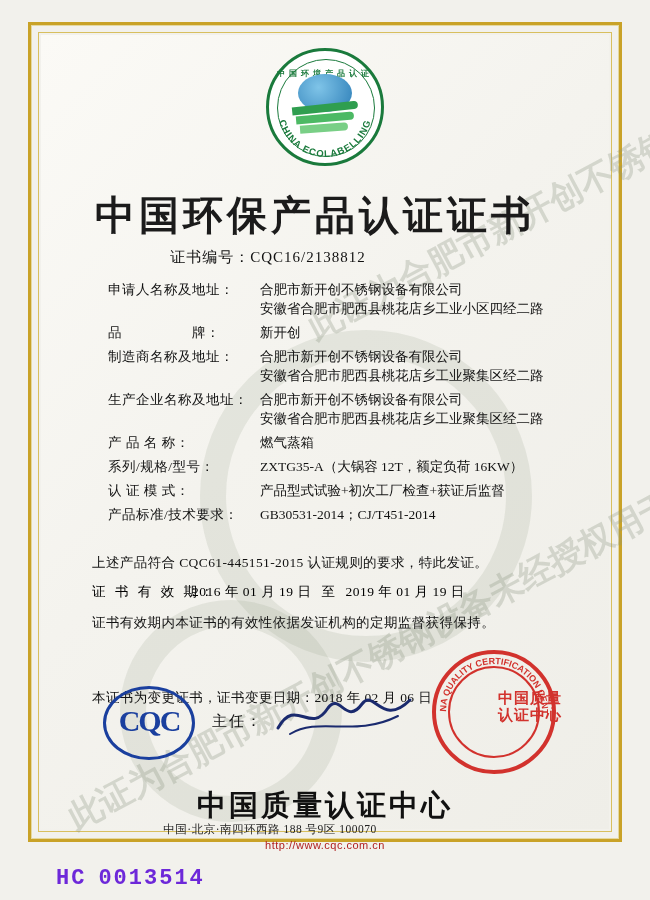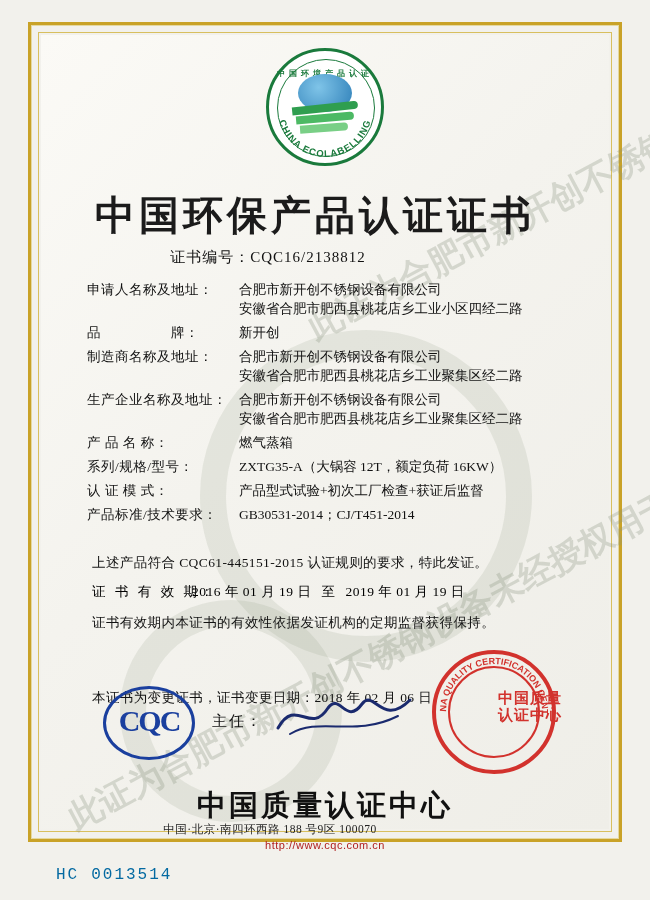--- a/index.html
+++ b/index.html
@@ -95,21 +95,21 @@
     font-size:40px;font-weight:bold;color:#1b1b1b;letter-spacing:4px;
     font-family:"Liberation Serif", serif;
   }
   .certno{
     position:absolute;left:0;top:248px;width:536px;text-align:center;
     font-size:15px;color:#111;letter-spacing:1px;
   }
 
   
   .fields{
-    position:absolute;left:87px;top:280px;width:480px;
+    position:absolute;left:108px;top:280px;width:480px;
   }
   .row{
     display:flex;align-items:flex-start;margin-bottom:5px;
     font-size:13.5px;color:#121212;line-height:19px;
   }
   .lbl{
     width:152px;flex:0 0 152px;letter-spacing:0.5px;white-space:nowrap;
   }
   .val{flex:1;}
   .val .line2{display:block;}
@@ -174,21 +174,21 @@
     font-size:11.5px;color:#222;letter-spacing:0.5px;
   }
   .url{
     position:absolute;left:0;top:839px;width:650px;text-align:center;
     font-size:11px;color:#b02020;letter-spacing:0.5px;
     font-family:"Liberation Sans", sans-serif;
   }
   .serial{
     position:absolute;left:56px;top:866px;
     font-family:"Liberation Mono", monospace;
-    font-size:16px;color:#0369a1;letter-spacing:2px;font-weight:normal;
+    font-size:22px;color:#6d28d9;letter-spacing:2px;font-weight:bold;
   }
   .serial .hc{margin-right:12px;}
 </style>
 </head>
 <body>
 
 <div class="page">
 
   <div class="frame-outer"></div>
   <div class="frame-inner"></div>

